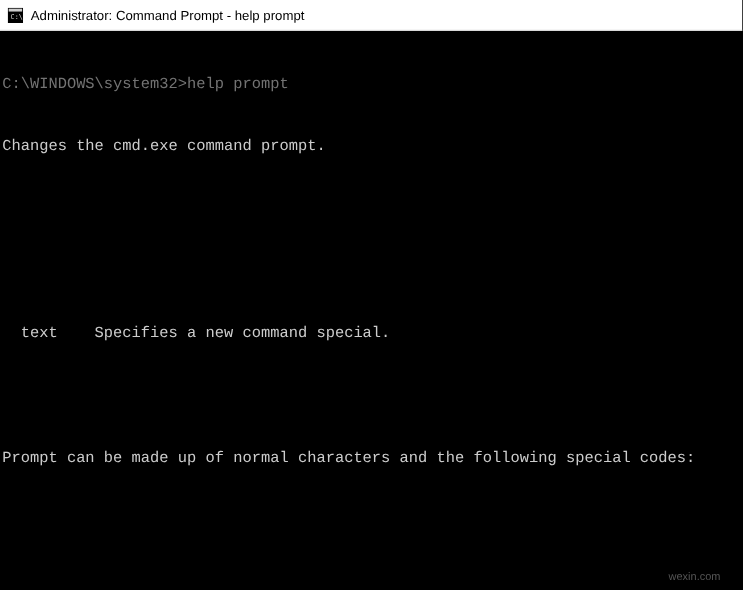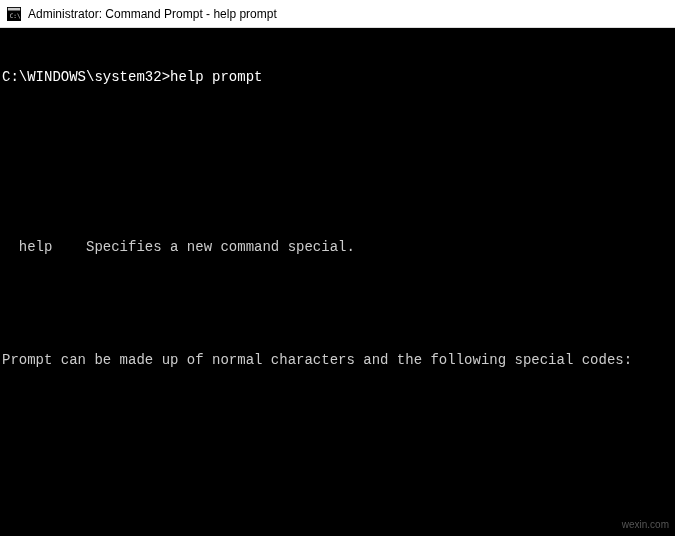--- a/index.html
+++ b/index.html
@@ -41,28 +41,28 @@
       font-family: 'Segoe UI', Tahoma, sans-serif;
       font-size: 12px;
     }
     .terminal {
       padding: 2px 2px;
       line-height: 1.35;
       white-space: pre;
       color: #ccc;
     }
     .prompt-line {
-      color: #ffffff;
+      color: #737373;
     }
     .blankline {
       height: 1.35em;
     }
     .watermark {
       position: absolute;
-      right: 6px;
+      right: 20px;
       bottom: 6px;
       color: #555;
       font-size: 10px;
       font-family: sans-serif;
     }
   </style>
 </head>
 <body>
 
 <div class="titlebar">
@@ -71,23 +71,24 @@
         <rect x="0" y="0" width="16" height="16" fill="#000"></rect>
         <rect x="1" y="1" width="14" height="3" fill="#ccc"></rect>
         <text x="3" y="12" font-size="7" fill="#ccc" font-family="monospace">C:\</text>
       </svg>
   </span>
   <span class="titlebar-text">Administrator: Command Prompt - help  prompt</span>
 </div>
 
 <div class="terminal">
   <div class="prompt-line"><span>C:\WINDOWS\system32&gt;</span><span>help prompt</span></div>
+  <div>Changes the cmd.exe command prompt.</div>
   <div class="blankline"></div>
   <div class="blankline"></div>
-  <div><span>  help    </span><span>Specifies a new command special.</span></div>
+  <div><span>  text    </span><span>Specifies a new command special.</span></div>
   <div class="blankline"></div>
   <div>Prompt can be made up of normal characters and the following special codes:</div>
 
   
 
   
   
   
 </div>
 

